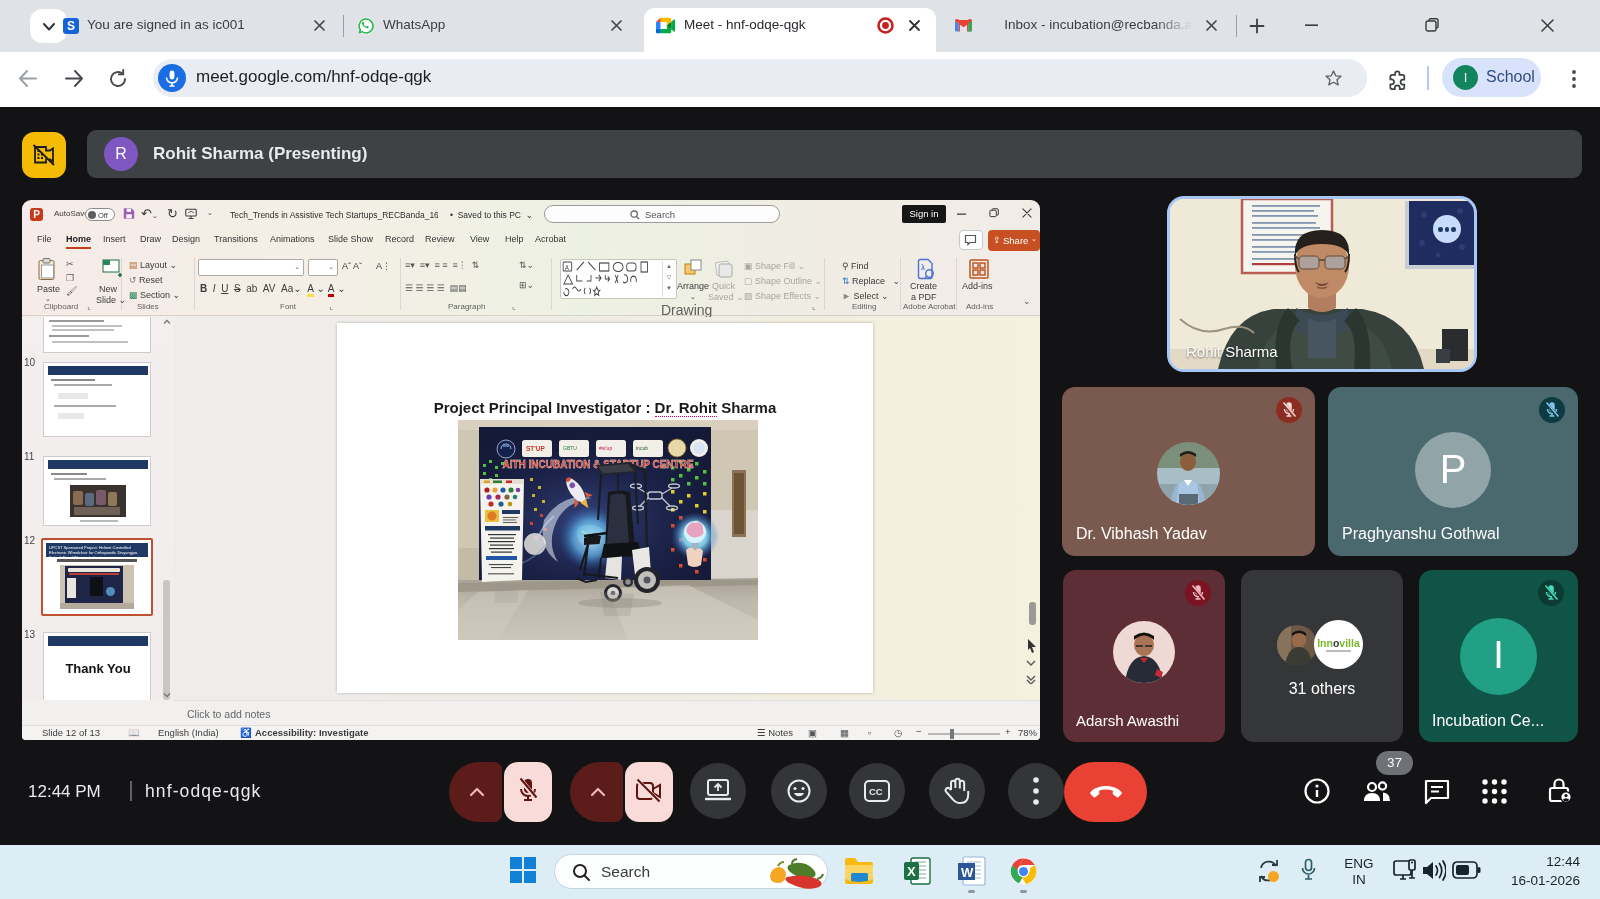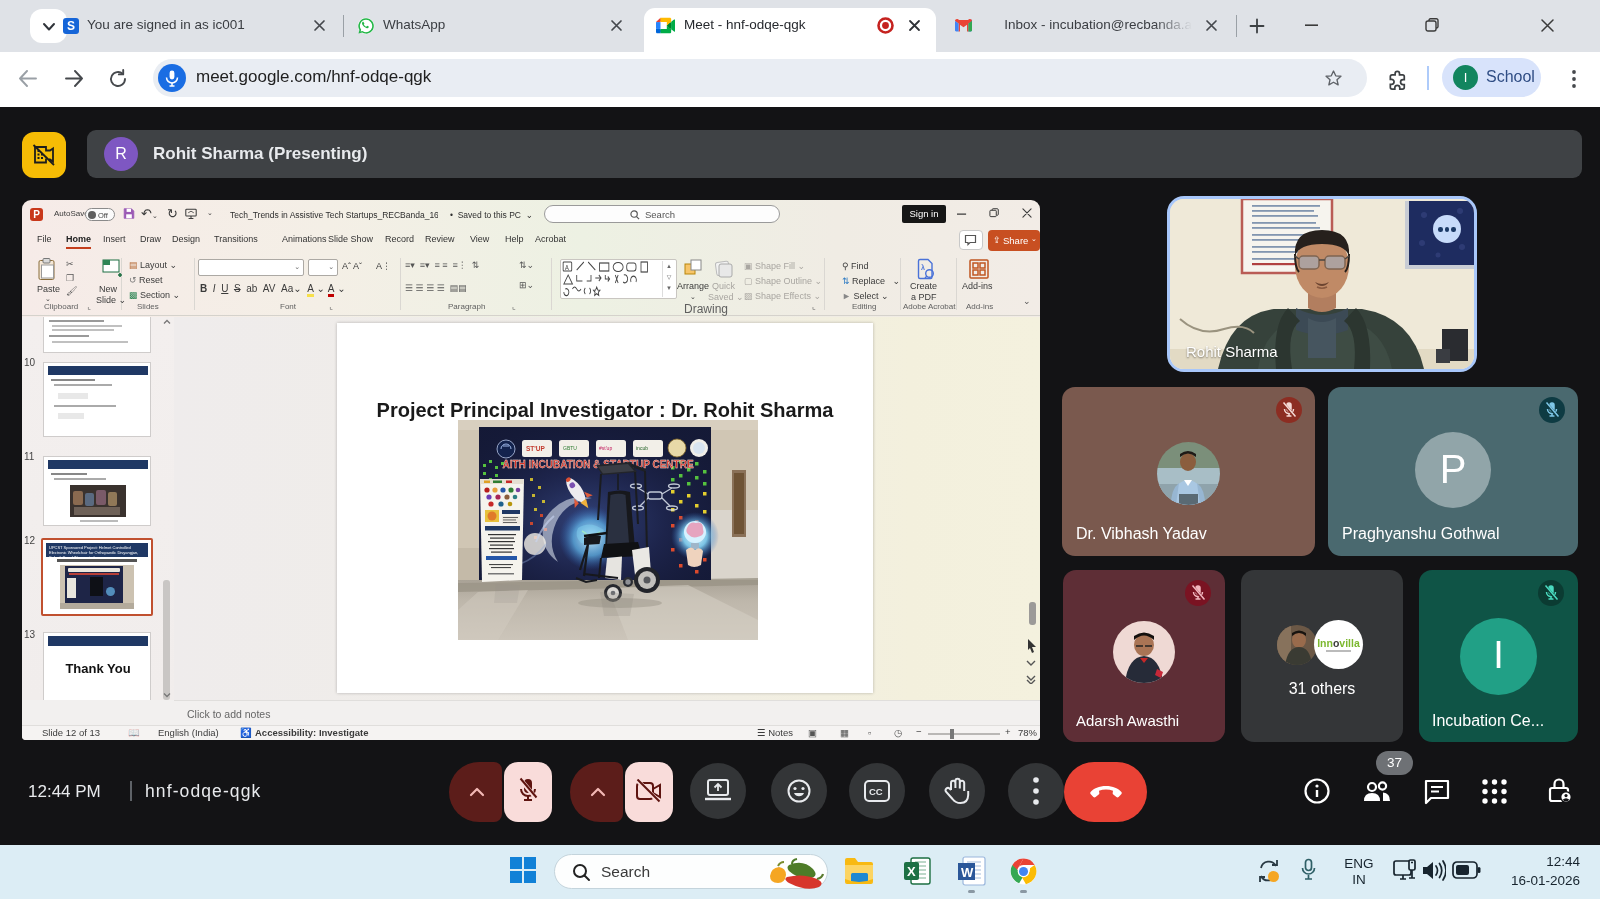--- a/index.html
+++ b/index.html
@@ -181,21 +181,21 @@
         <path d="M1 1 L10 10 M10 1 L1 10" stroke="#3b3b3b" stroke-width="1.2" stroke-linecap="round"></path>
       </svg>
 
     <div class="abs" style="left:0;top:28px;width:1018px;height:26px;font-size:9px;color:#333;">
       <span class="abs" style="left:15px;top:6px;">File</span>
       <span class="abs" style="left:44px;top:6px;font-weight:bold;color:#222;border-bottom:2.5px solid #C43E1C;padding-bottom:3px;">Home</span>
       <span class="abs" style="left:81px;top:6px;">Insert</span>
       <span class="abs" style="left:118px;top:6px;">Draw</span>
       <span class="abs" style="left:150px;top:6px;">Design</span>
       <span class="abs" style="left:192px;top:6px;">Transitions</span>
-      <span class="abs" style="left:248px;top:6px;margin-left:12px;">Animations</span>
+      <span class="abs" style="left:248px;top:6px;">Animations</span>
       <span class="abs" style="left:306px;top:6px;">Slide Show</span>
       <span class="abs" style="left:363px;top:6px;">Record</span>
       <span class="abs" style="left:403px;top:6px;">Review</span>
       <span class="abs" style="left:448px;top:6px;">View</span>
       <span class="abs" style="left:483px;top:6px;">Help</span>
       <span class="abs" style="left:513px;top:6px;">Acrobat</span>
       <div class="abs" style="left:937px;top:2px;width:24px;height:20px;background:#fff;border:1px solid #c8c8c8;border-radius:4px;"></div>
       <svg class="abs" style="left:942px;top:6px" width="13" height="12" viewBox="0 0 13 12">
           <path d="M1.5 1.5 h10 v7 h-5.5 l-2 2 v-2 h-2.5 z" fill="none" stroke="#555" stroke-width="1.2"></path>
         </svg>
@@ -289,21 +289,21 @@
       <div class="abs" style="left:668px;top:39px;font-size:7px;">⌄</div>
       <svg class="abs" style="left:692px;top:5px" width="20" height="20" viewBox="0 0 20 20">
           <rect x="2" y="3" width="13" height="13" rx="2" fill="#f2f2f2" stroke="#bbb" transform="rotate(-8 8 9)"></rect>
           <rect x="5" y="5" width="13" height="13" rx="2" fill="#e8e8e8" stroke="#aaa"></rect>
         </svg>
       <div class="abs" style="left:690px;top:27px;font-size:9px;color:#A9A6A1;">Quick</div>
       <div class="abs" style="left:686px;top:38px;font-size:9px;color:#A9A6A1;">Saved ⌄</div>
       <div class="abs" style="left:722px;top:7px;color:#A9A6A1;">▣ Shape Fill ⌄</div>
       <div class="abs" style="left:722px;top:22px;color:#A9A6A1;">▢ Shape Outline ⌄</div>
       <div class="abs" style="left:722px;top:37px;color:#A9A6A1;">▨ Shape Effects ⌄</div>
-      <div class="abs" style="left:662px;top:48px;color:#5f5f5f;font-size:12px;text-align:right;">Drawing</div>
+      <div class="abs" style="left:639px;top:48px;color:#5f5f5f;font-size:14px;text-align:right;">Drawing</div>
       <div class="abs" style="left:790px;top:48px;color:#5f5f5f;font-size:8px;">⌞</div>
       <div class="abs" style="left:802px;top:4px;width:1px;height:52px;background:#DAD7D2;"></div>
 
       <div class="abs" style="left:820px;top:7px;">⚲ Find</div>
       <div class="abs" style="left:820px;top:22px;"><span style="color:#2b79c2">⇅</span> Replace &nbsp;&nbsp;⌄</div>
       <div class="abs" style="left:820px;top:37px;"><span style="color:#888">►</span> Select ⌄</div>
       <div class="abs" style="left:830px;top:48px;color:#5f5f5f;font-size:8px;">Editing</div>
       <div class="abs" style="left:878px;top:4px;width:1px;height:52px;background:#DAD7D2;"></div>
 
       <svg class="abs" style="left:893px;top:4px" width="22" height="22" viewBox="0 0 22 22">
@@ -388,21 +388,21 @@
       <svg class="abs" style="left:140px;top:0px" width="10" height="10" viewBox="0 0 10 10">
           <path d="M2 6.5 L5 3.5 L8 6.5" fill="none" stroke="#777" stroke-width="1.3"></path>
         </svg>
       <svg class="abs" style="left:140px;top:373px" width="10" height="10" viewBox="0 0 10 10">
           <path d="M2 3.5 L5 6.5 L8 3.5" fill="none" stroke="#777" stroke-width="1.3"></path>
         </svg>
 
       <div class="abs" style="left:152px;top:0;width:866px;height:383px;background:linear-gradient(90deg,#efecec 0%,#f0ede6 55%,#f3f0dd 85%,#f4f1de 100%);"></div>
 
       <div class="abs" id="slide" style="left:315px;top:6px;width:536px;height:370px;background:#fff;box-shadow:0 0 3px rgba(0,0,0,0.25);">
-        <div class="abs" style="left:0;top:76px;width:536px;text-align:center;color:#1a1a1a;font-weight:bold;font-size:20px;">Project Principal Investigator : <span style="border-bottom:1.5px dotted #d06;">Dr. Rohit</span> Sharma</div>
+        <div class="abs" style="left:0;top:76px;width:536px;text-align:center;color:#1a1a1a;font-weight:bold;font-size:15px;">Project Principal Investigator : <span style="border-bottom:1.5px dotted #d06;">Dr. Rohit</span> Sharma</div>
 
         <div class="abs" id="photo" style="left:121px;top:97px;width:300px;height:220px;overflow:hidden;">
           <svg width="300" height="220" viewBox="0 0 300 220">
             <defs>
               <radialGradient id="bgrad" cx="0.47" cy="0.62" r="0.75">
                 <stop offset="0" stop-color="#3F5494" stop-opacity="0.75"></stop>
                 <stop offset="0.45" stop-color="#252E5E" stop-opacity="0.5"></stop>
                 <stop offset="1" stop-color="#10142B" stop-opacity="0.1"></stop>
               </radialGradient>
               <radialGradient id="glow1" cx="0.5" cy="0.5" r="0.5">

